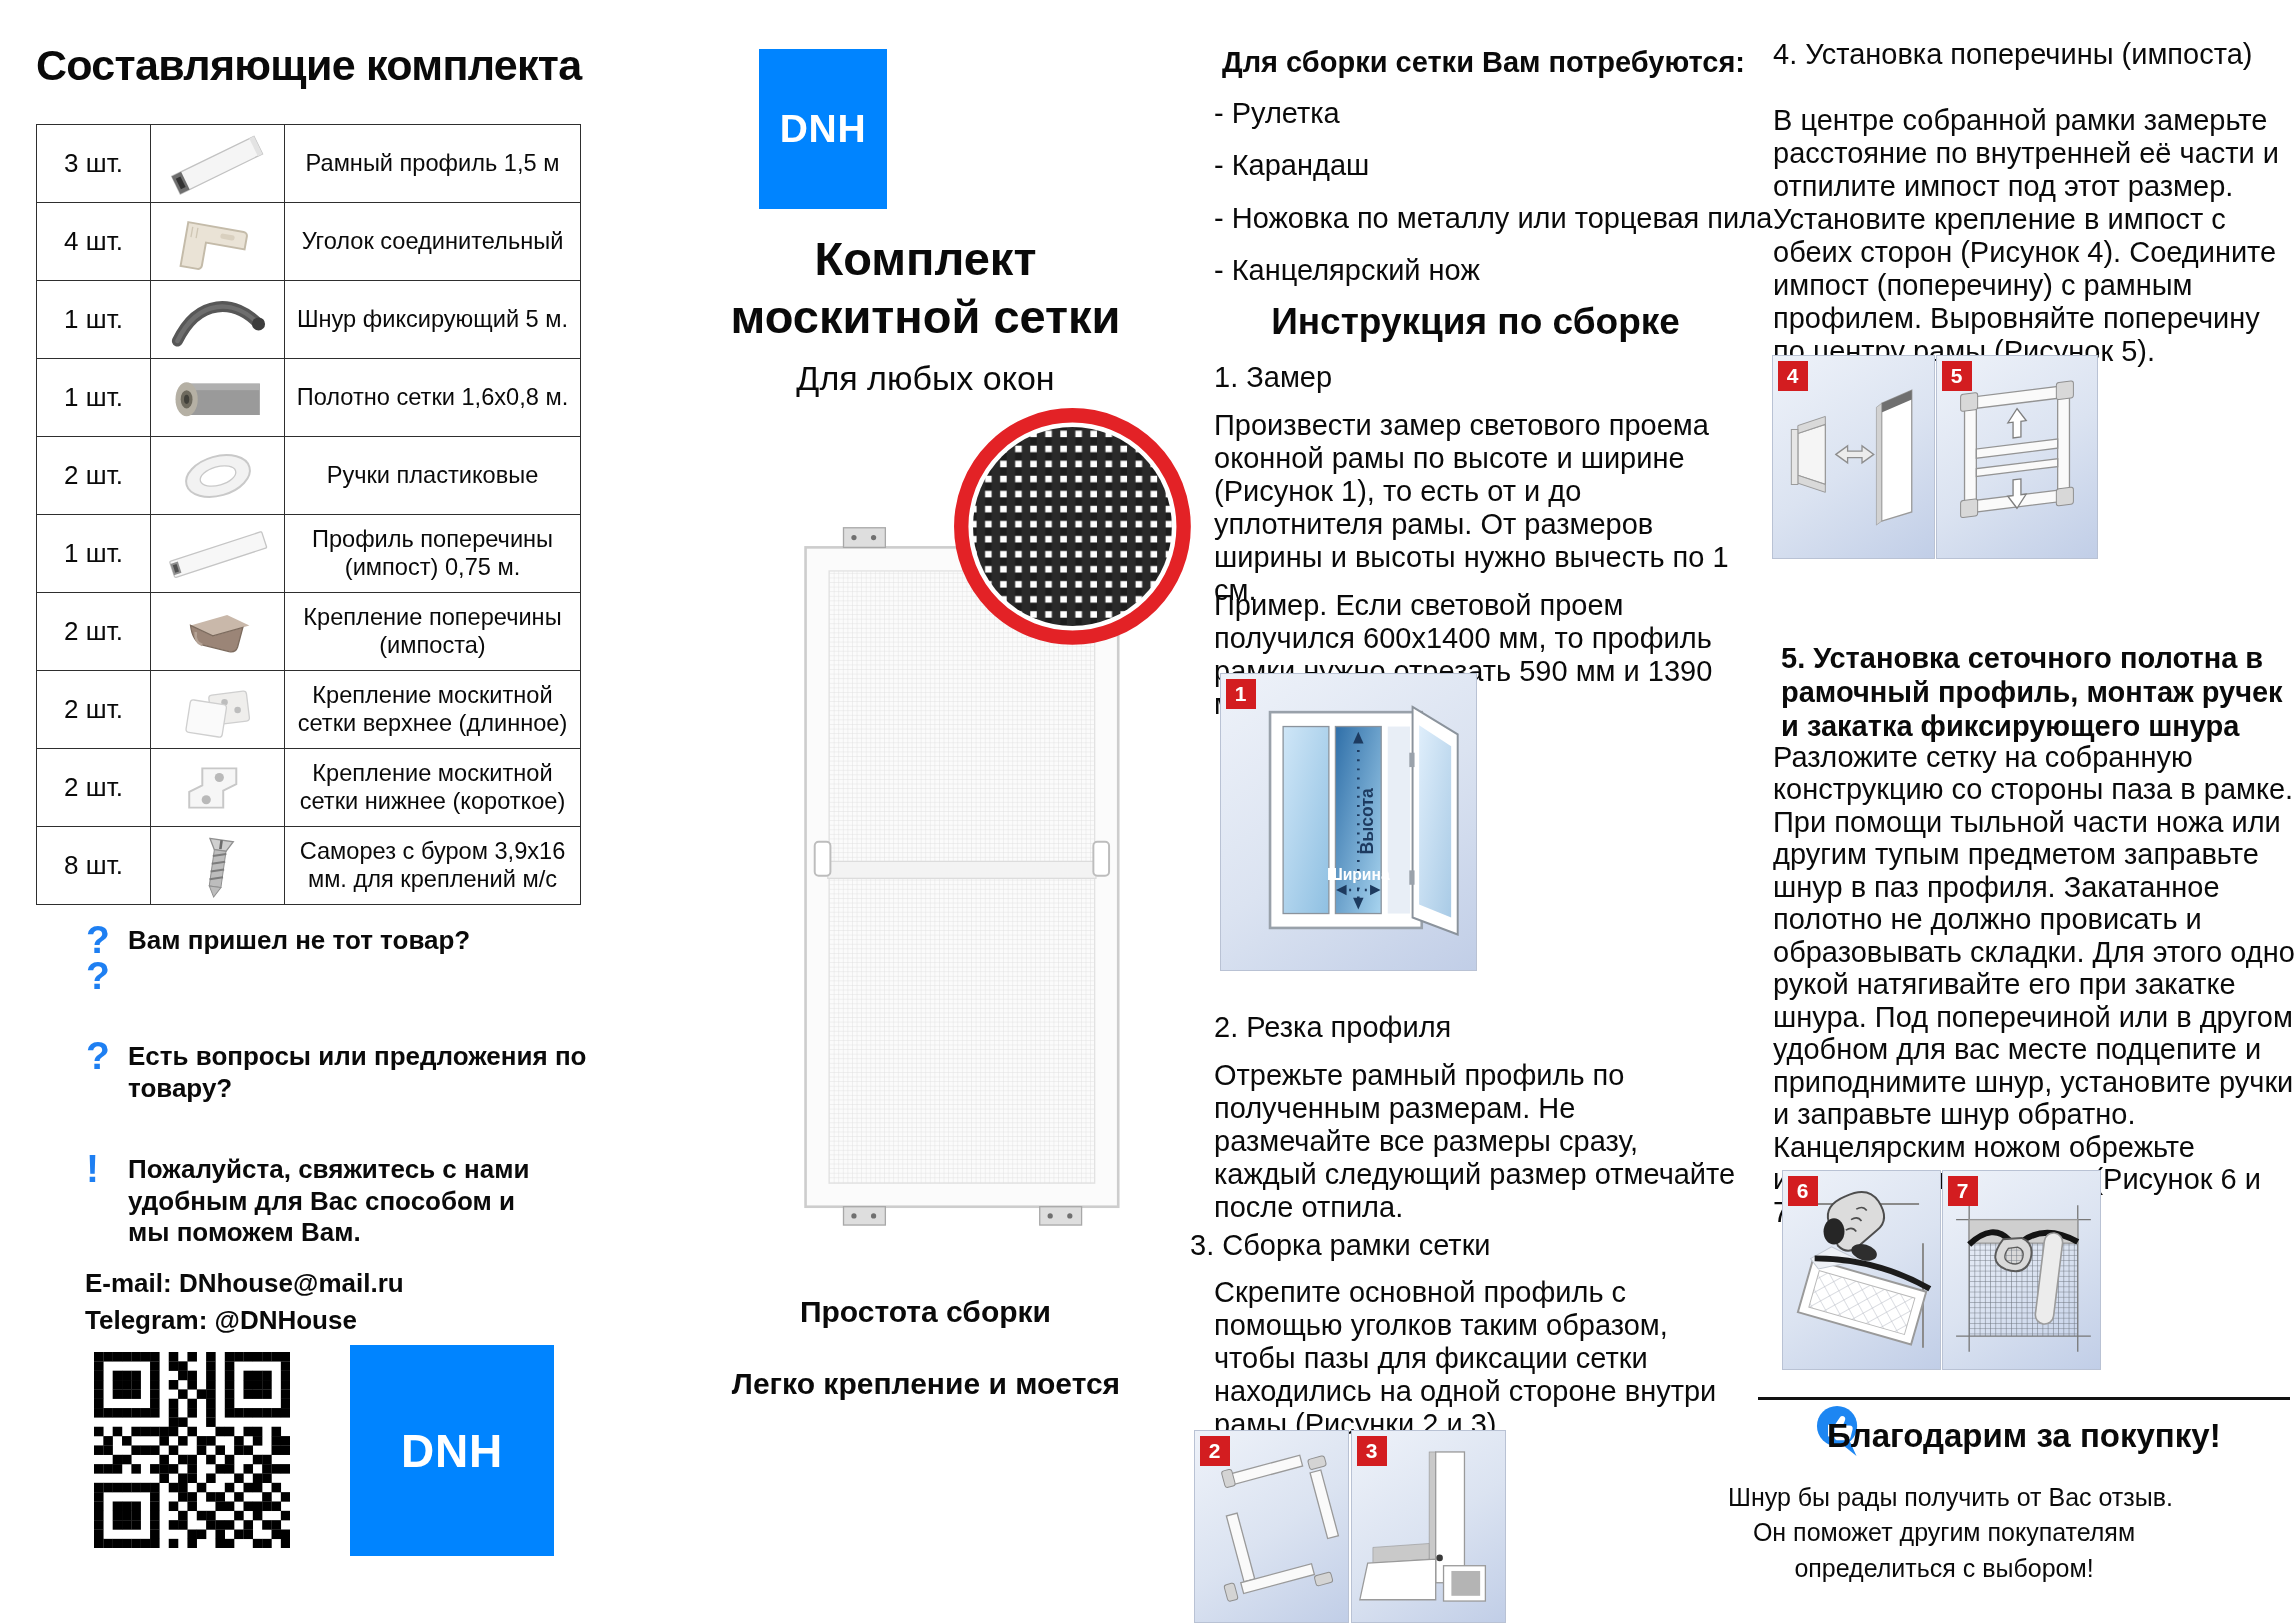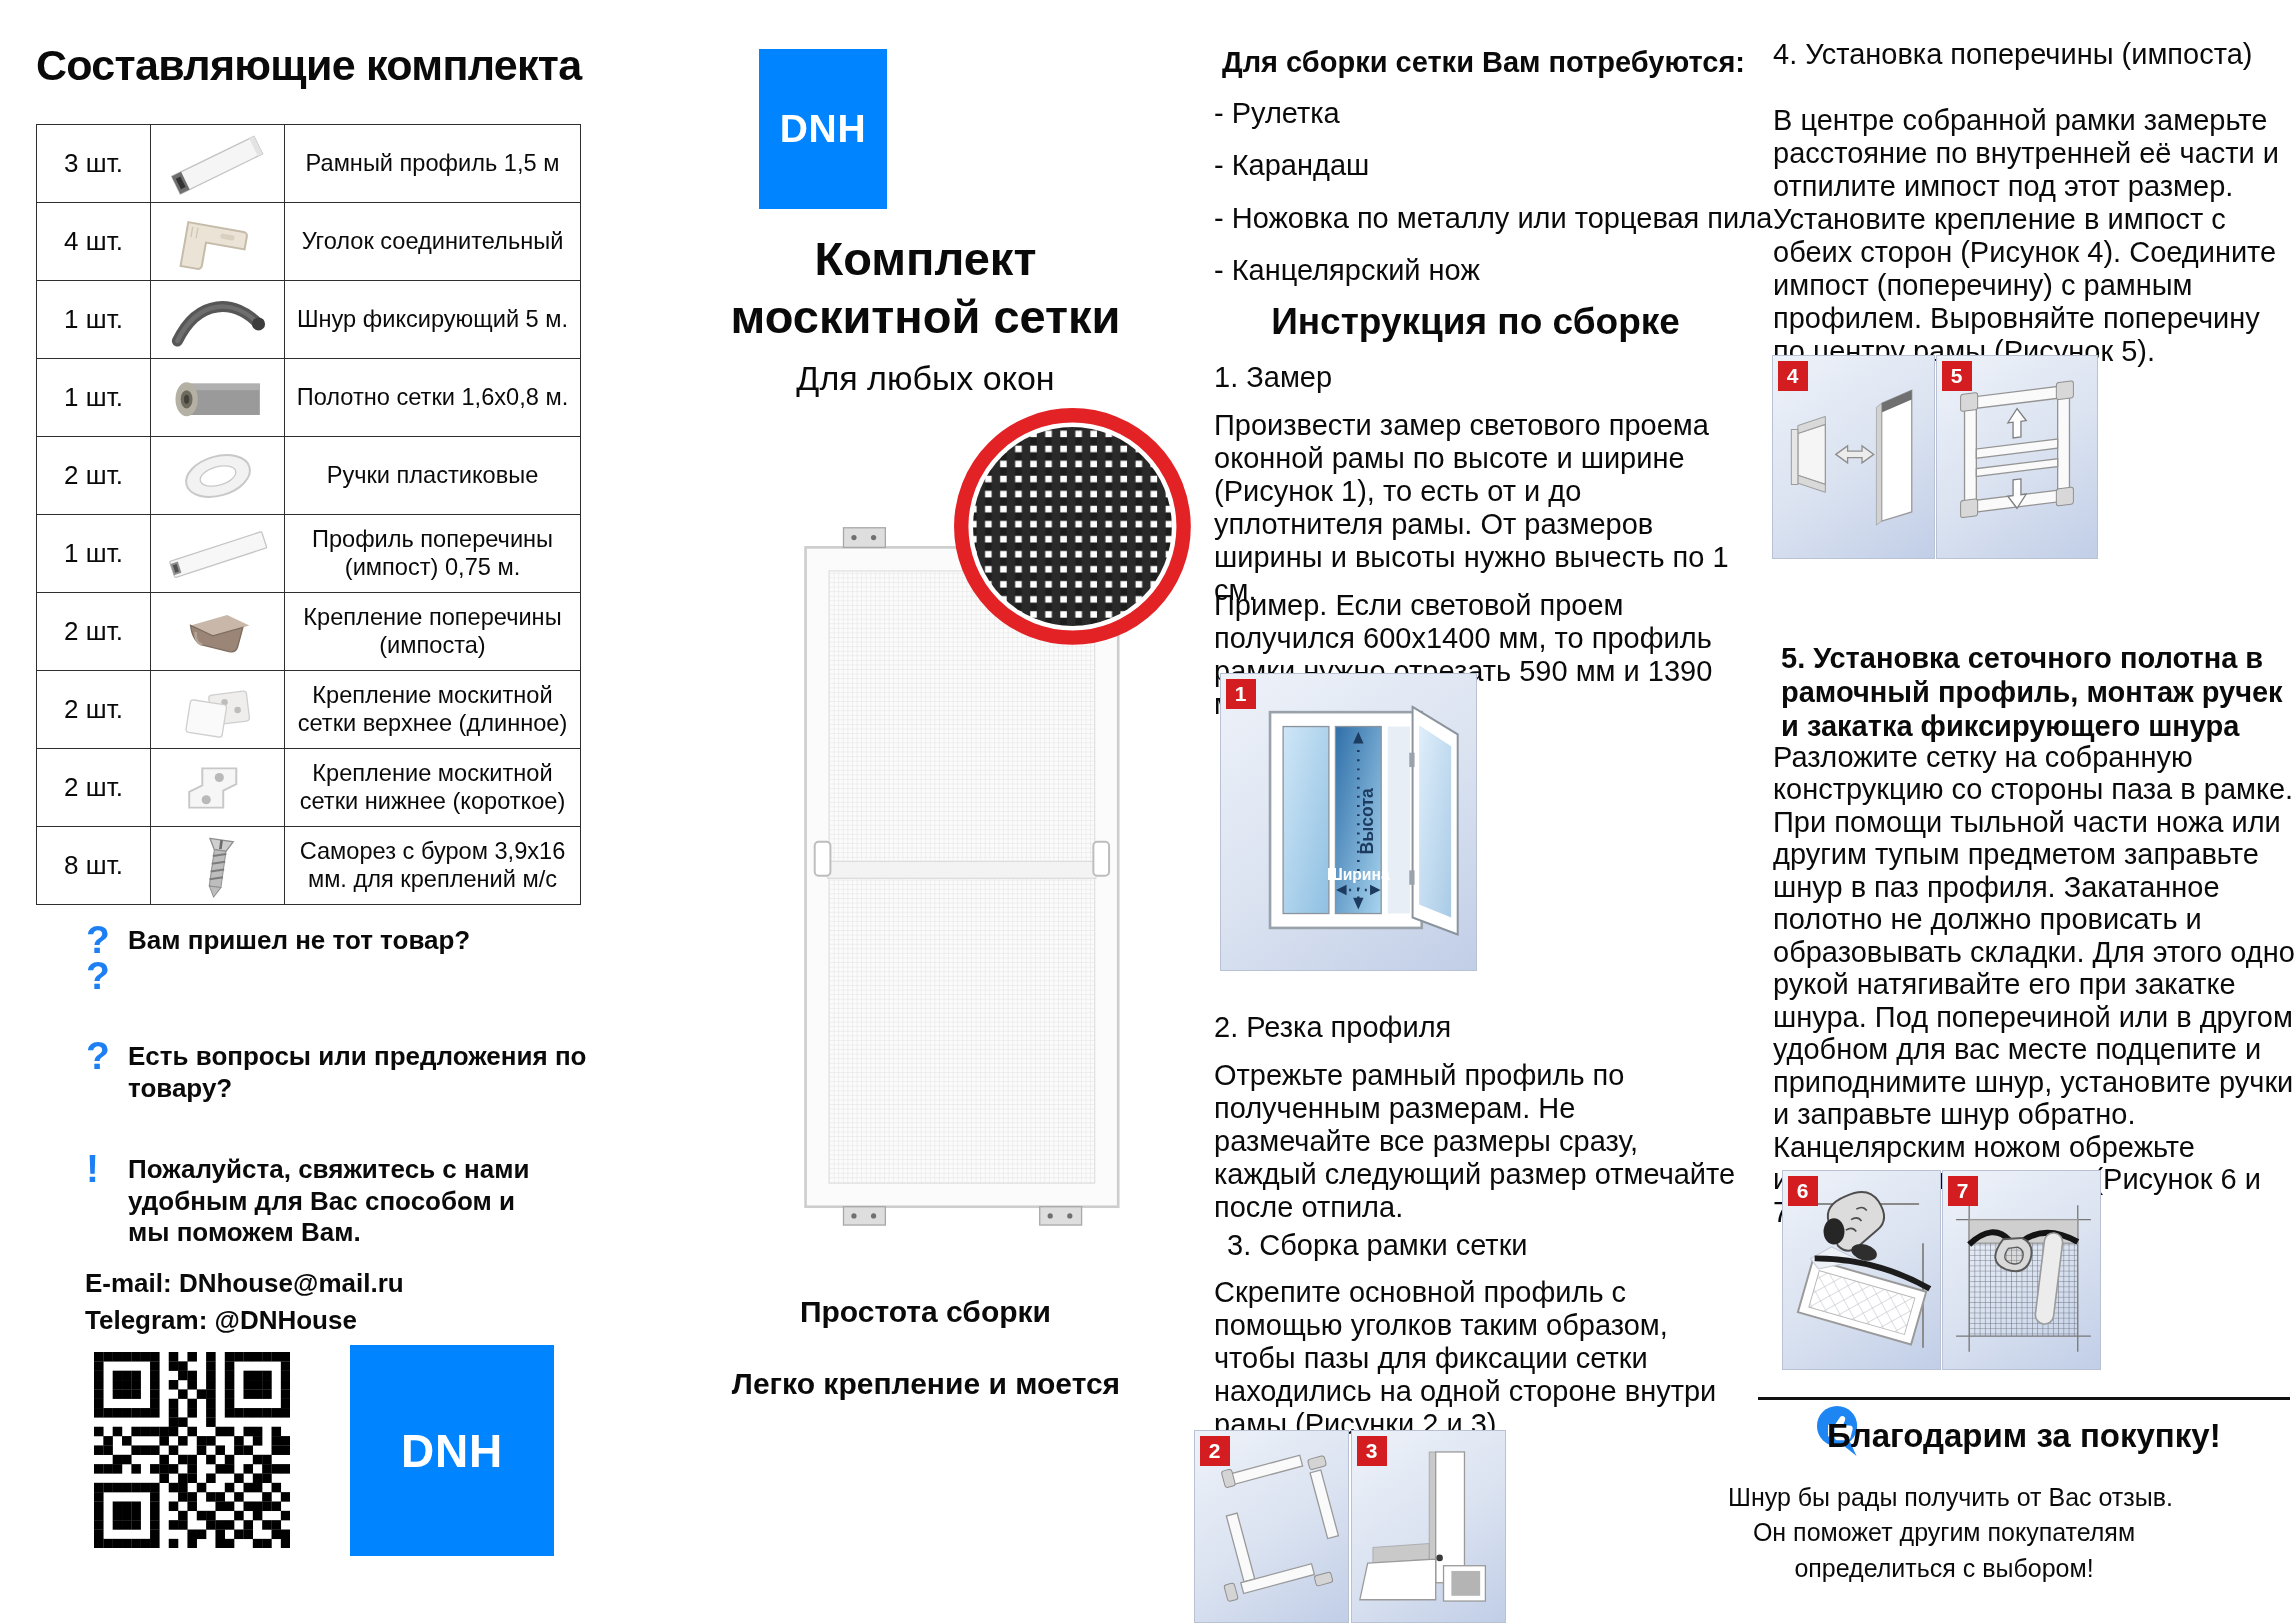--- a/index.html
+++ b/index.html
@@ -537,21 +537,21 @@
       <line x1="184" y1="330" x2="236" y2="330" stroke="#1d3a5f" stroke-width="4" stroke-dasharray="3 9"></line>
       <polygon points="176,330 192,322 192,338" fill="#1d3a5f"></polygon>
       <polygon points="244,330 228,322 228,338" fill="#1d3a5f"></polygon>
       <text x="210" y="314" text-anchor="middle" font-size="24" font-weight="bold" fill="#ffffff">Ширина</text>
     </svg>
   </div>
 
   <div class="h-step" style="left:1214px;top:1011px;">2. Резка профиля</div>
   <div class="para" style="left:1214px;top:1059px;width:523px;">Отрежьте рамный профиль по полученным размерам. Не размечайте все размеры сразу, каждый следующий размер отмечайте после отпила.</div>
 
-  <div class="h-step" style="left:1227px;top:1229px;">3. Сборка рамки сетки</div>
+  <div class="h-step" style="left:1190px;top:1229px;">3. Сборка рамки сетки</div>
   <div class="para" style="left:1214px;top:1276px;width:523px;">Скрепите основной профиль с помощью уголков таким образом, чтобы пазы для фиксации сетки находились на одной стороне внутри рамы (Рисунки 2 и 3).</div>
 
   <div class="fig" style="left:1194px;top:1430px;width:153px;height:191px;">
     <span class="badge">2</span>
     <svg viewBox="0 0 234 292">
       <g fill="#fafafa" stroke="#9a9a9a" stroke-width="2">
         <rect x="52" y="66" width="112" height="17" transform="rotate(-15 52 66)"></rect>
         <rect x="176" y="64" width="17" height="104" transform="rotate(-15 176 64)"></rect>
         <rect x="48" y="130" width="17" height="104" transform="rotate(-15 48 130)"></rect>
         <rect x="70" y="232" width="112" height="17" transform="rotate(-15 70 232)"></rect>

